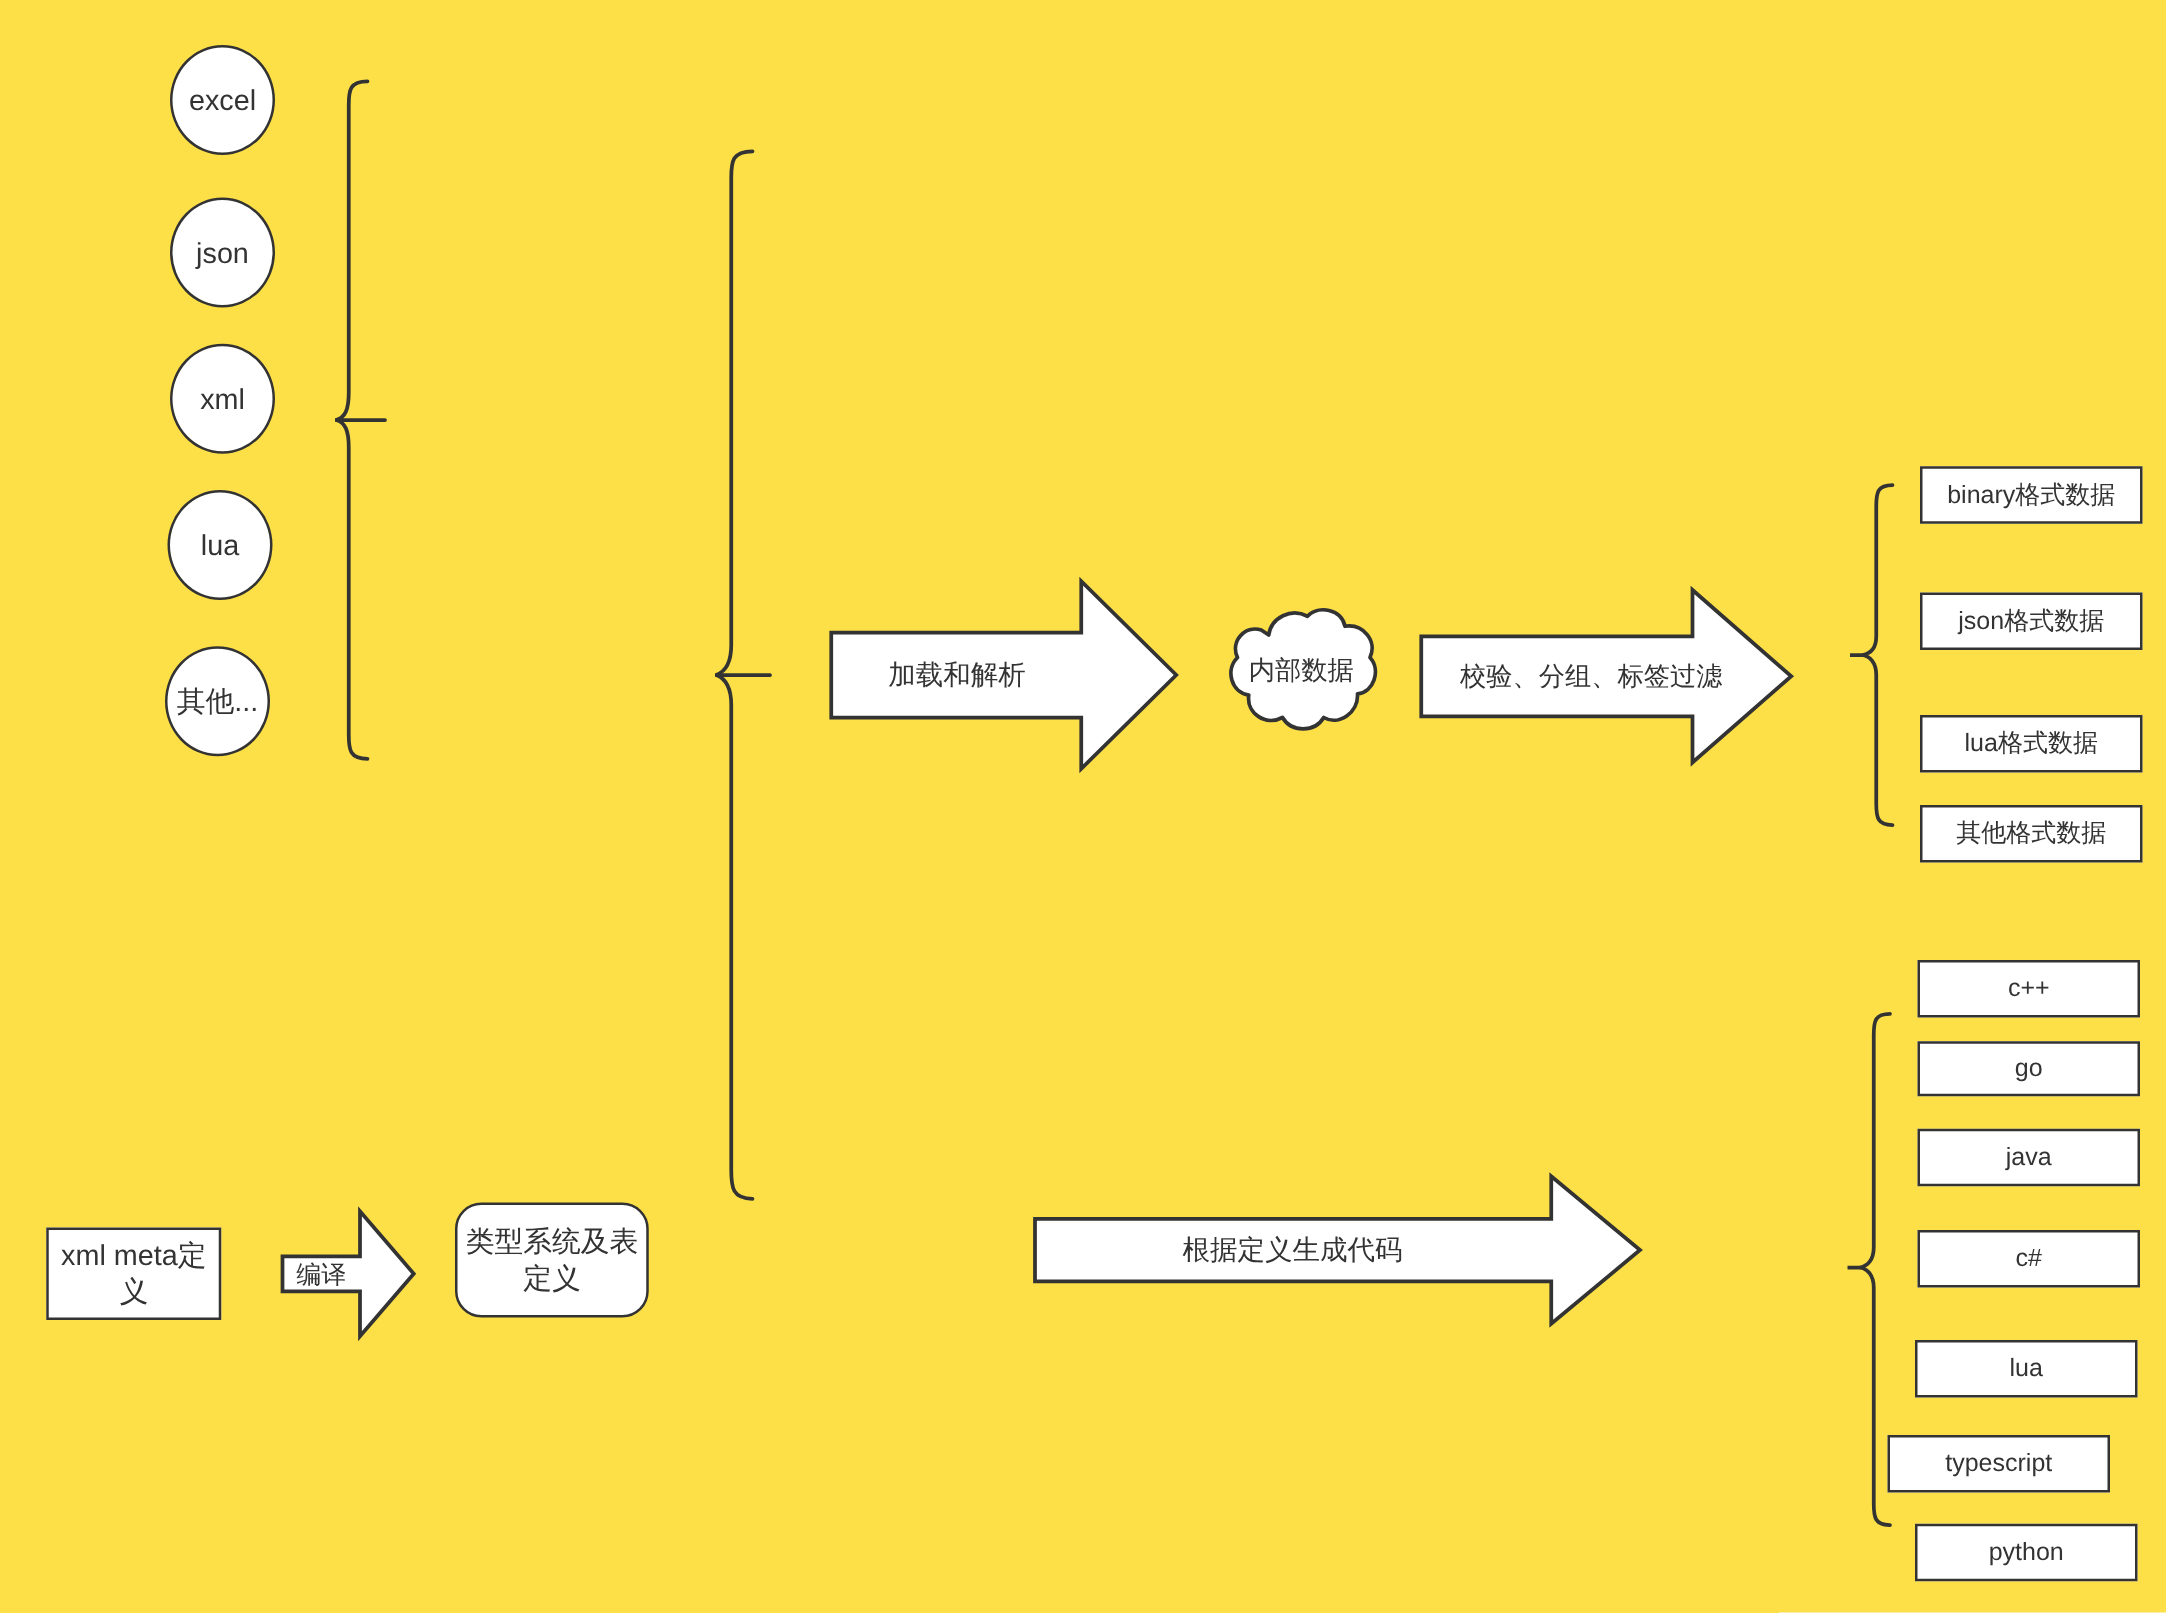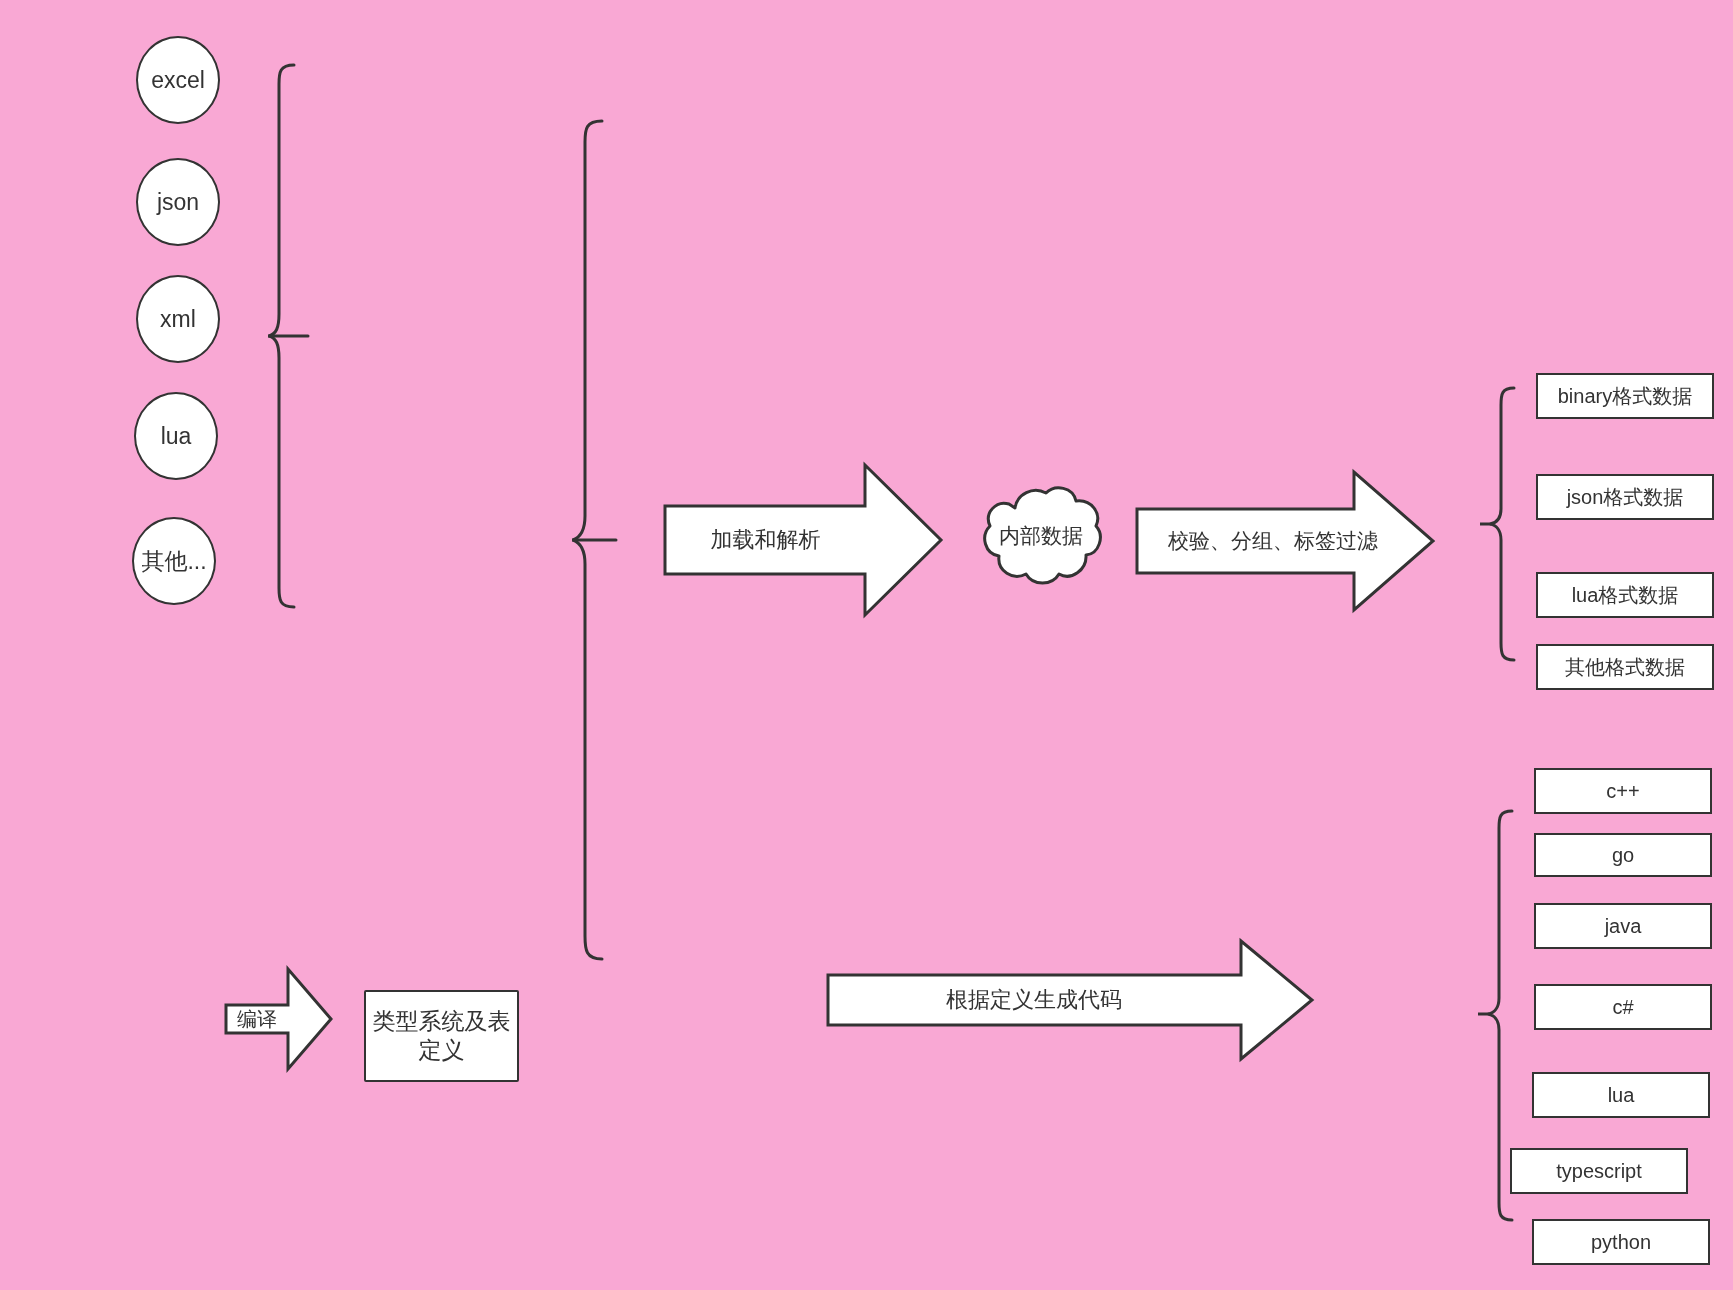--- a/index.html
+++ b/index.html
@@ -4,21 +4,21 @@
 <style>
   html, body {
     margin: 0;
     padding: 0;
     background: #f7f7f7;
   }
   #canvas {
     position: relative;
     width: 1733px;
     height: 1290px;
-    background: #f9a8d4;
+    background: #fde047;
     font-family: "Liberation Sans", "DejaVu Sans", sans-serif;
     overflow: hidden;
   }
   .node {
     position: absolute;
     box-sizing: border-box;
     display: flex;
     align-items: center;
     justify-content: center;
     text-align: center;
@@ -30,23 +30,22 @@
     border: 2.5px solid #333333;
     border-radius: 50%;
     font-size: 23px;
   }
   .rect {
     border: 2.5px solid #333333;
     font-size: 23px;
   }
   .rect-round {
     border: 2.5px solid #333333;
-    border-radius: 2px;
+    border-radius: 21px;
     font-size: 23px;
-    margin-top: 28px;
   }
   .small-rect {
     border: 2.5px solid #333333;
     font-size: 20px;
   }
   .svgshape {
     position: absolute;
     overflow: visible;
   }
   .arrow-label {
@@ -148,20 +147,23 @@
   <div class="node small-rect" style="left:1536px; top:474px; width:178px; height:46px;">
     <span>json格式数据</span>
   </div>
   <div class="node small-rect" style="left:1536px; top:572px; width:178px; height:46px;">
     <span>lua格式数据</span>
   </div>
   <div class="node small-rect" style="left:1536px; top:644px; width:178px; height:46px;">
     <span>其他格式数据</span>
   </div>
 
+  <div class="node rect" style="left:37px; top:982px; width:140px; height:74px; white-space:pre-line;">
+    <span>xml meta定义</span>
+  </div>
 
   <svg class="svgshape" style="left:224px; top:967px;" width="110" height="105" viewBox="0 0 110 105" preserveAspectRatio="none">
     <path d="M 2 38 L 64 38 L 64 2 L 107 52 L 64 102 L 64 66 L 2 66 Z" fill="#ffffff" stroke="#333333" stroke-width="3" stroke-linejoin="miter"></path>
   </svg>
   <div class="arrow-label" style="left:224px; top:997px; width:66px; height:44px; font-size:20px;">编译</div>
 
   <div class="node rect-round" style="left:364px; top:962px; width:155px; height:92px; white-space:pre-line;">
     <span>类型系统及表
 定义</span>
   </div>

